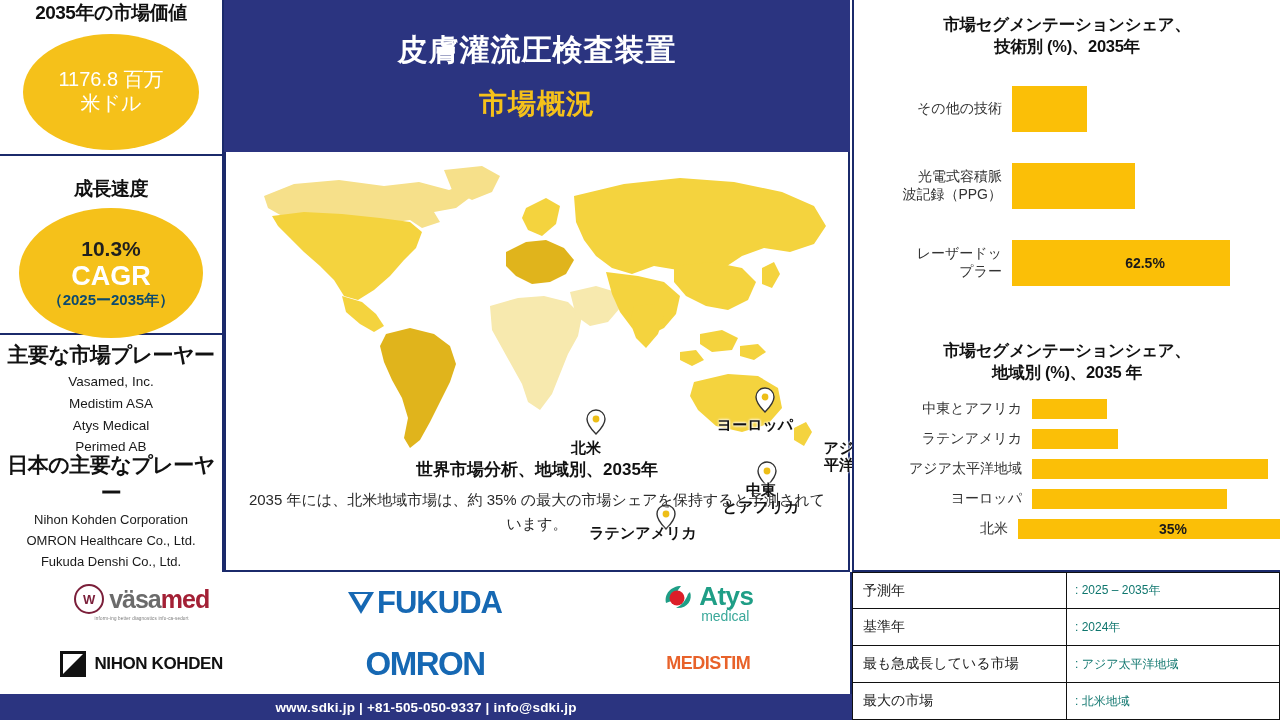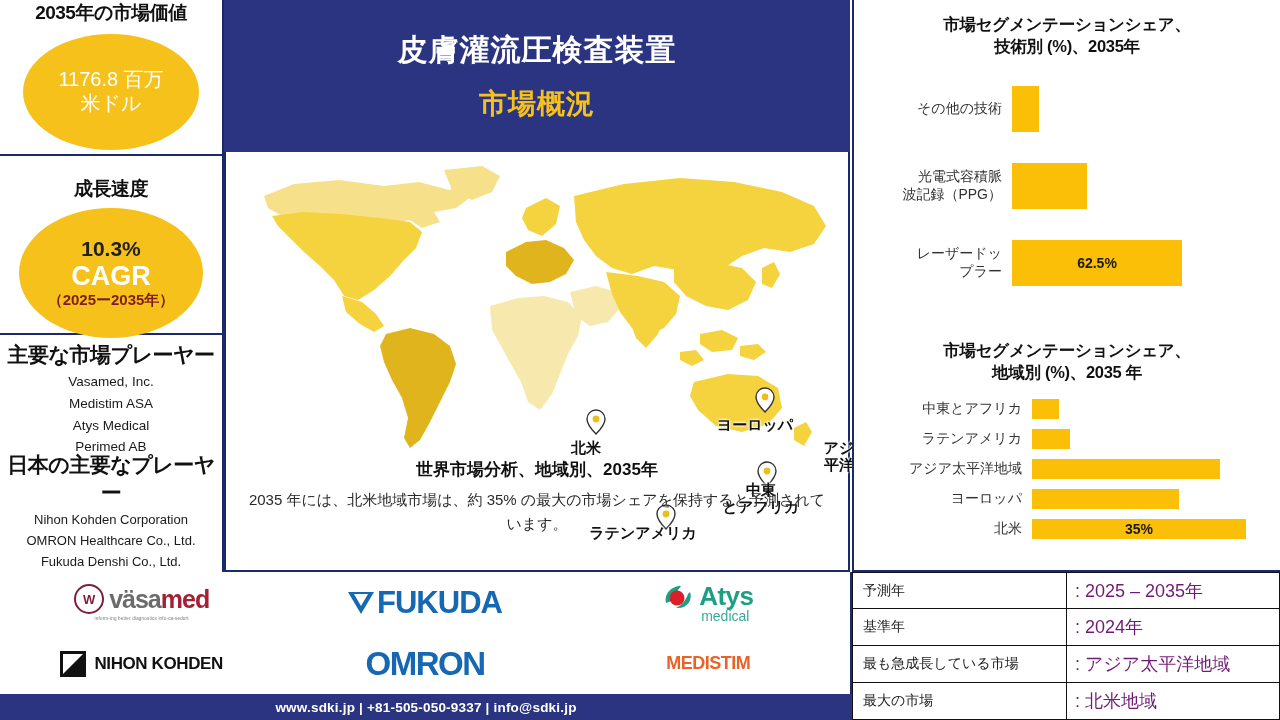--- a/index.html
+++ b/index.html
@@ -30,21 +30,21 @@
     border-radius:50%;
     background:#F5C11A;
     display:flex;align-items:center;justify-content:center;
     flex-direction:column;
     color:#ffffff;text-align:center;line-height:1.18;
     margin:0 auto;
   }
   .val-big{font-size:20px;font-weight:normal;}
   .cagr-pct{font-size:21px;font-weight:bold;color:#1f1f1f;}
   .cagr-word{font-size:27px;font-weight:bold;color:#ffffff;line-height:1.05;}
-  .cagr-years{font-size:15px;font-weight:bold;color:#7f1d1d;text-align:center;}
+  .cagr-years{font-size:15px;font-weight:bold;color:#0c4a6e;text-align:center;}
 
   .players-head{
     text-align:center;font-weight:bold;font-size:21px;color:#111;
     margin-bottom:2px;letter-spacing:-0.5px;
   }
   .player-name{
     text-align:center;font-size:13.5px;color:#1a1a1a;line-height:1.62;
   }
   .player-name.jp{font-size:13px;}
 
@@ -99,21 +99,21 @@
     line-height:1.32;letter-spacing:-0.3px;
   }
   .bar-row{display:flex;align-items:center;}
   .bar-lbl{
     text-align:right;font-size:14px;color:#333;line-height:1.22;
     padding-right:10px;box-sizing:border-box;
   }
   .bar-track{position:relative;flex:1;height:100%;}
   .bar{
     background:#FBBF07;height:100%;
-    display:flex;align-items:center;justify-content:center;
+    display:flex;align-items:center;justify-content:center;padding-left:48px;
   }
   .bar-val{font-size:14px;font-weight:bold;color:#1a1a1a;}
 
   
   .logo-strip{
     position:absolute;left:0;top:572px;width:852px;height:122px;
     background:#ffffff;box-sizing:border-box;
     display:grid;grid-template-columns:1fr 1fr 1fr;grid-template-rows:1fr 1fr;
     align-items:center;justify-items:center;
     border-right:2px solid #1b2a6b;
@@ -177,21 +177,21 @@
   .it-row:first-child{border-top:1.5px solid #111;}
   .it-k{
     width:215px;box-sizing:border-box;
     border-right:1.5px solid #111;border-left:1.5px solid #111;
     display:flex;align-items:center;padding-left:10px;
     font-size:14px;color:#222;
   }
   .it-v{
     flex:1;box-sizing:border-box;border-right:1.5px solid #111;
     display:flex;align-items:center;padding-left:8px;
-    font-size:18px;color:#701a75;
+    font-size:12px;color:#0f766e;
   }
 
   
   .footer{
     position:absolute;left:0;top:694px;width:852px;height:26px;
     background:#2B3480;color:#ffffff;
     display:flex;align-items:center;justify-content:center;
     font-size:13.5px;font-weight:bold;letter-spacing:0.2px;
   }
 </style>

